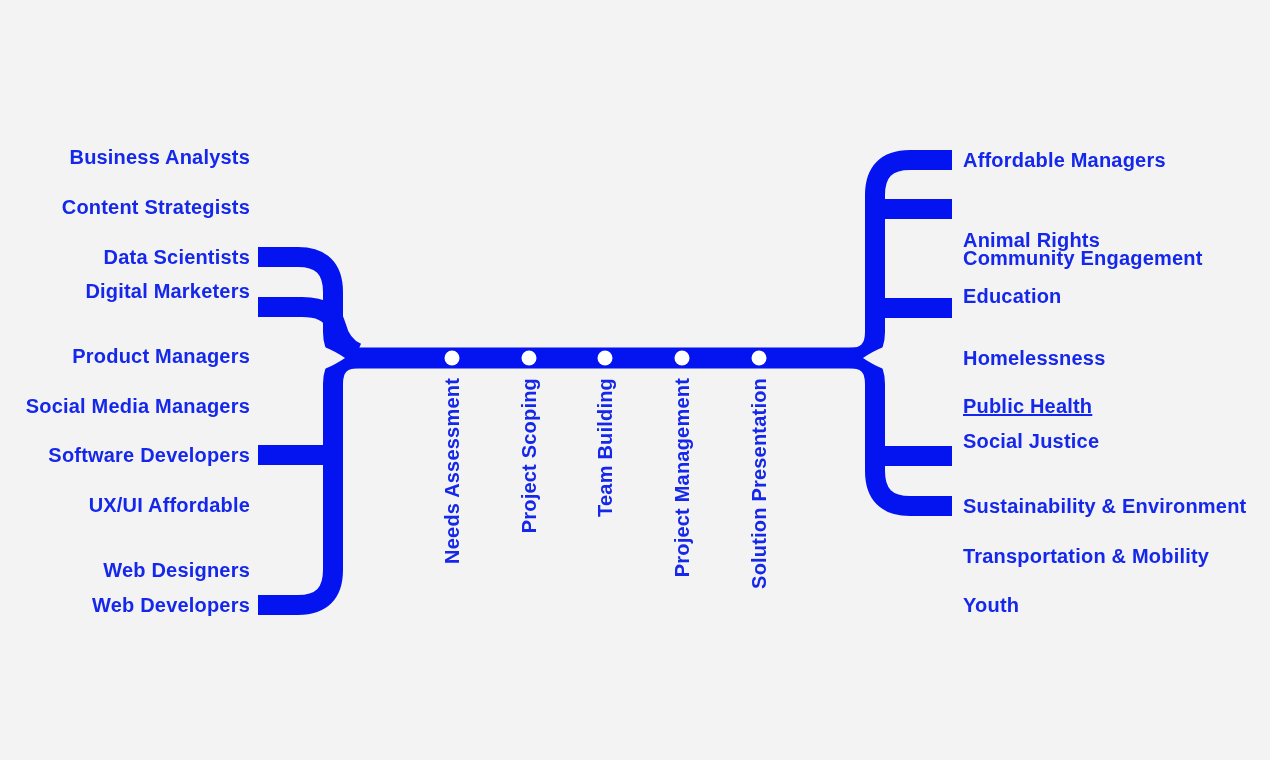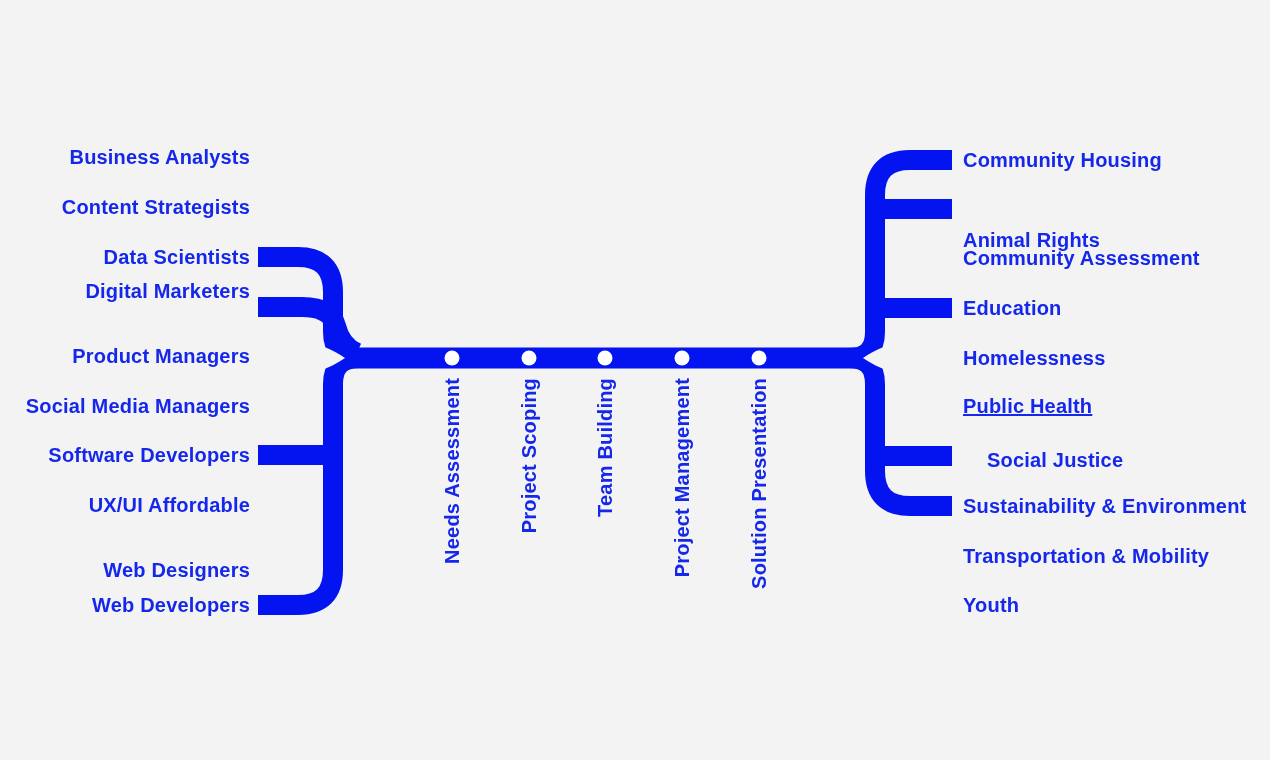--- a/index.html
+++ b/index.html
@@ -67,27 +67,27 @@
       <div class="role-label left" style="top: 157px;">Business Analysts</div>
       <div class="role-label left" style="top: 207px;">Content Strategists</div>
       <div class="role-label left" style="top: 257px; padding-left: 24px;">Data Scientists</div>
       <div class="role-label left" style="top: 291px;">Digital Marketers</div>
       <div class="role-label left" style="top: 356px;">Product Managers</div>
       <div class="role-label left" style="top: 406px;">Social Media Managers</div>
       <div class="role-label left" style="top: 455px;">Software Developers</div>
       <div class="role-label left" style="top: 505px;">UX/UI Affordable</div>
       <div class="role-label left" style="top: 570px;">Web Designers</div>
       <div class="role-label left" style="top: 605px;">Web Developers</div>
-      <div class="role-label right" style="top: 160px;">Community Housing</div>
+      <div class="role-label right" style="top: 160px;">Affordable Managers</div>
       <div class="role-label right" style="top: 209px; margin-top: 31px;">Animal Rights</div>
-      <div class="role-label right" style="top: 258px;">Community Assessment</div>
-      <div class="role-label right" style="top: 308px;">Education</div>
+      <div class="role-label right" style="top: 258px;">Community Engagement</div>
+      <div class="role-label right" style="top: 296px;">Education</div>
       <div class="role-label right" style="top: 358px;">Homelessness</div>
       <div class="role-label right" style="top: 406px; text-decoration: underline;">Public Health</div>
-      <div class="role-label right" style="top: 460px; margin-left: 24px;">Social Justice</div>
+      <div class="role-label right" style="top: 441px;">Social Justice</div>
       <div class="role-label right" style="top: 506px;">Sustainability &amp; Environment</div>
       <div class="role-label right" style="top: 556px;">Transportation &amp; Mobility</div>
       <div class="role-label right" style="top: 605px;">Youth</div>
       <div class="station-label" style="left: 452px; top: 378px;">Needs Assessment</div>
       <div class="station-label" style="left: 529px; top: 378px;">Project Scoping</div>
       <div class="station-label" style="left: 605px; top: 378px;">Team Building</div>
       <div class="station-label" style="left: 682px; top: 378px;">Project Management</div>
       <div class="station-label" style="left: 759px; top: 378px;">Solution Presentation</div>
     </div>
 </div>

